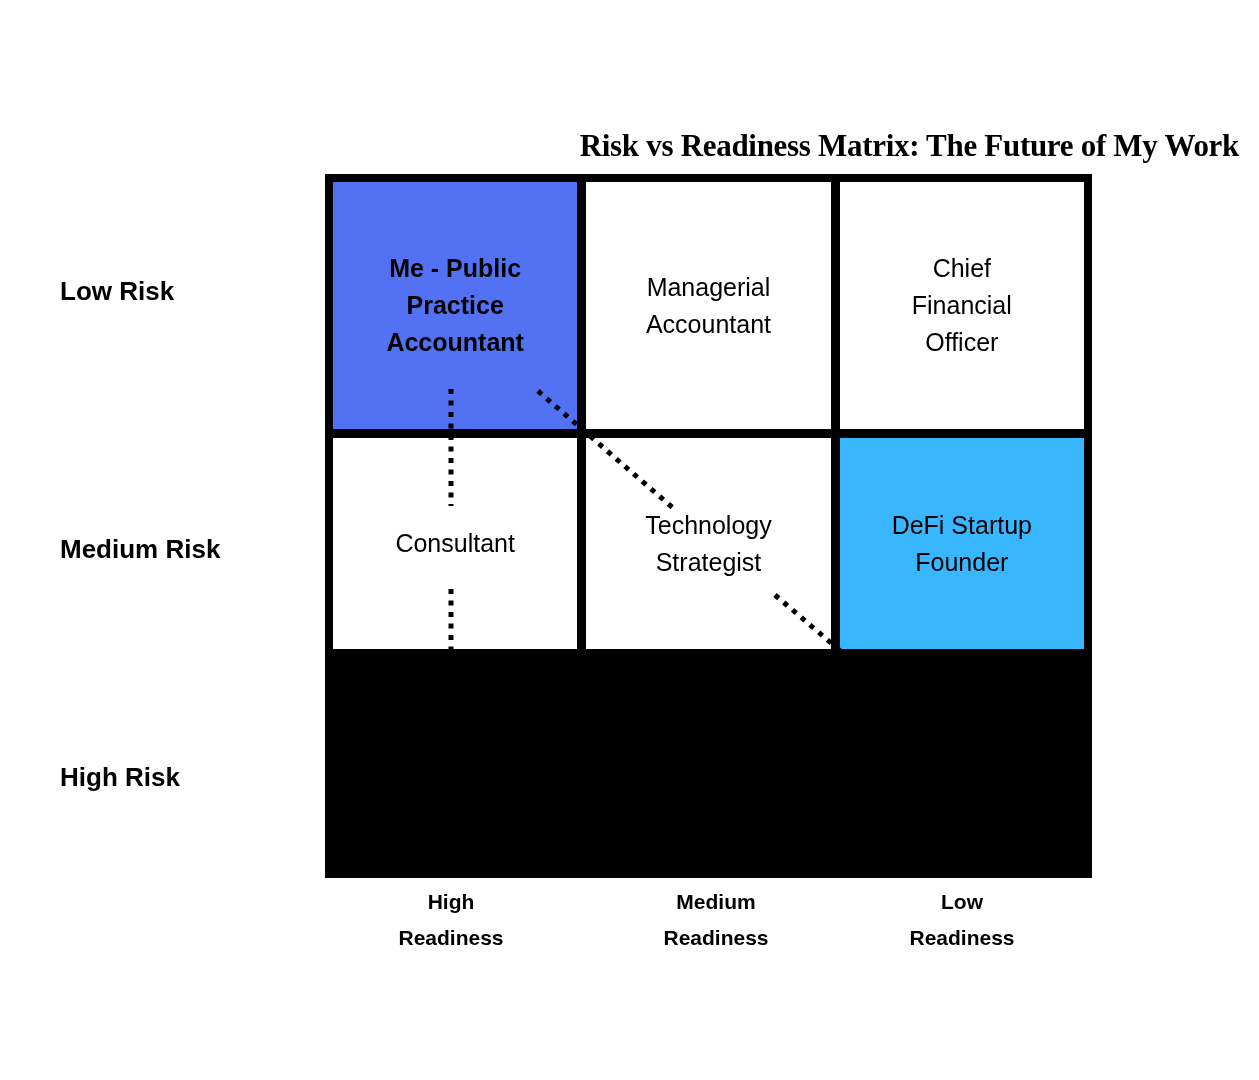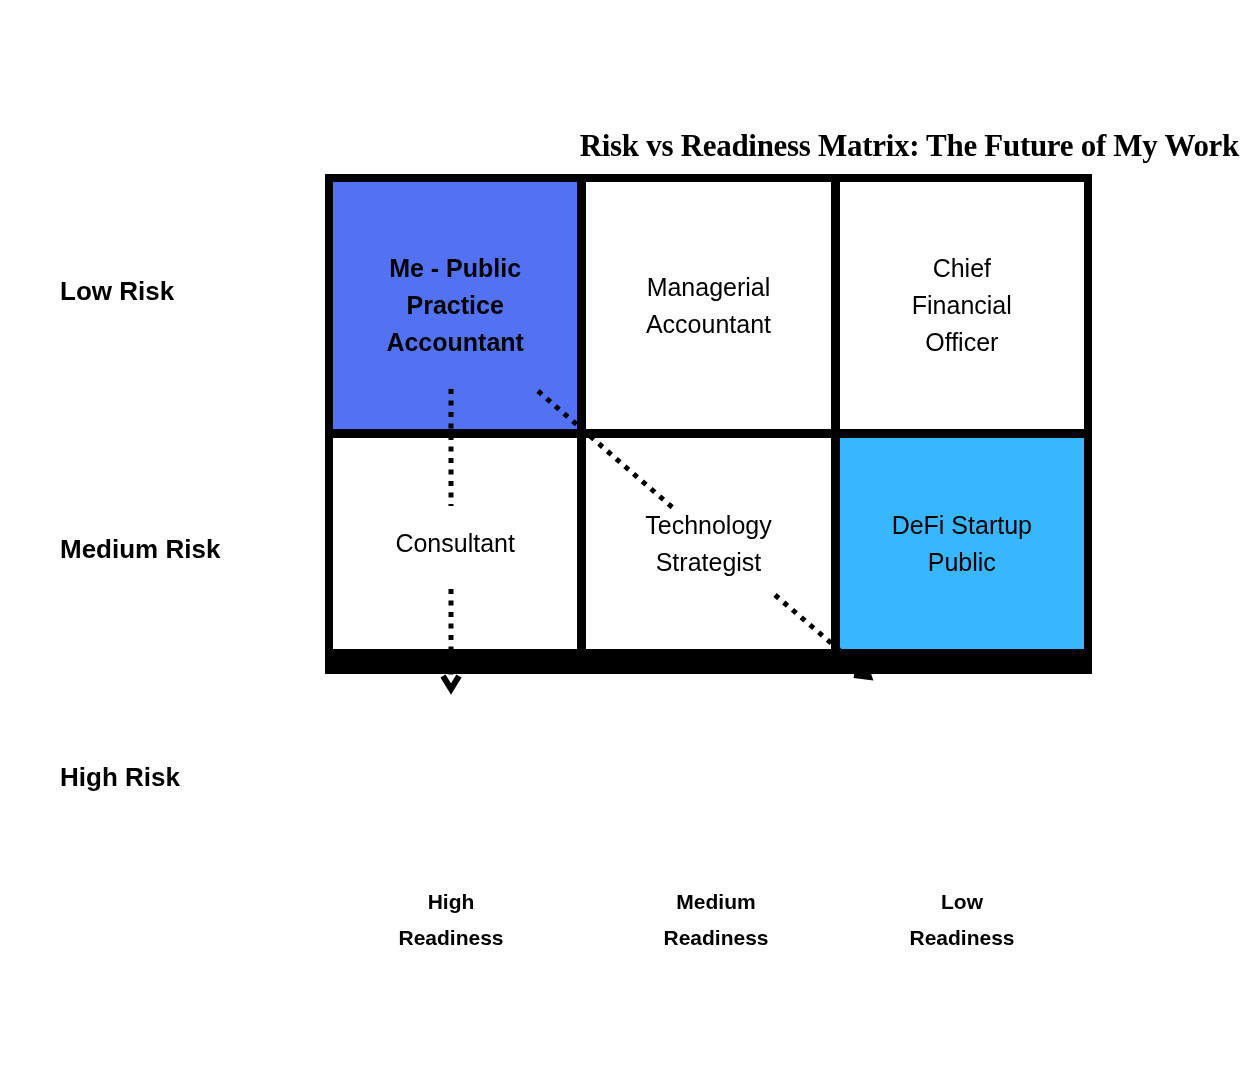--- a/index.html
+++ b/index.html
@@ -18,21 +18,21 @@
     text-align: right;
     font-size: 31px;
     font-weight: 700;
     letter-spacing: -0.3px;
     font-family: Liberation Serif, serif;
   }
 
   .grid {
     position: absolute;
     left: 325px; top: 174px;
-    width: 767px; height: 500px;
+    width: 767px; height: 704px;
     background: var(--grid-line, #000);
     border: 8px solid var(--grid-line, #000);
     display: grid;
     grid-template-columns: 1fr 1fr 1fr;
     grid-template-rows: 247px 211px 1fr;
     gap: 9px;
   }
 
   .cell {
     background: var(--bg, #fff);
@@ -107,21 +107,21 @@
 Accountant</div>
   <div class="cell">Managerial
 Accountant</div>
   <div class="cell">Chief
 Financial
 Officer</div>
   <div class="cell">Consultant</div>
   <div class="cell">Technology
 Strategist</div>
   <div class="cell hl-cyan">DeFi Startup
-Public</div>
+Founder</div>
 </div>
 
 <div class="col-label c1">High
 Readiness</div>
 <div class="col-label c2">Medium
 Readiness</div>
 <div class="col-label c3">Low
 Readiness</div>
 
 <svg class="overlay" viewBox="0 0 1259 1080" xmlns="http://www.w3.org/2000/svg">

